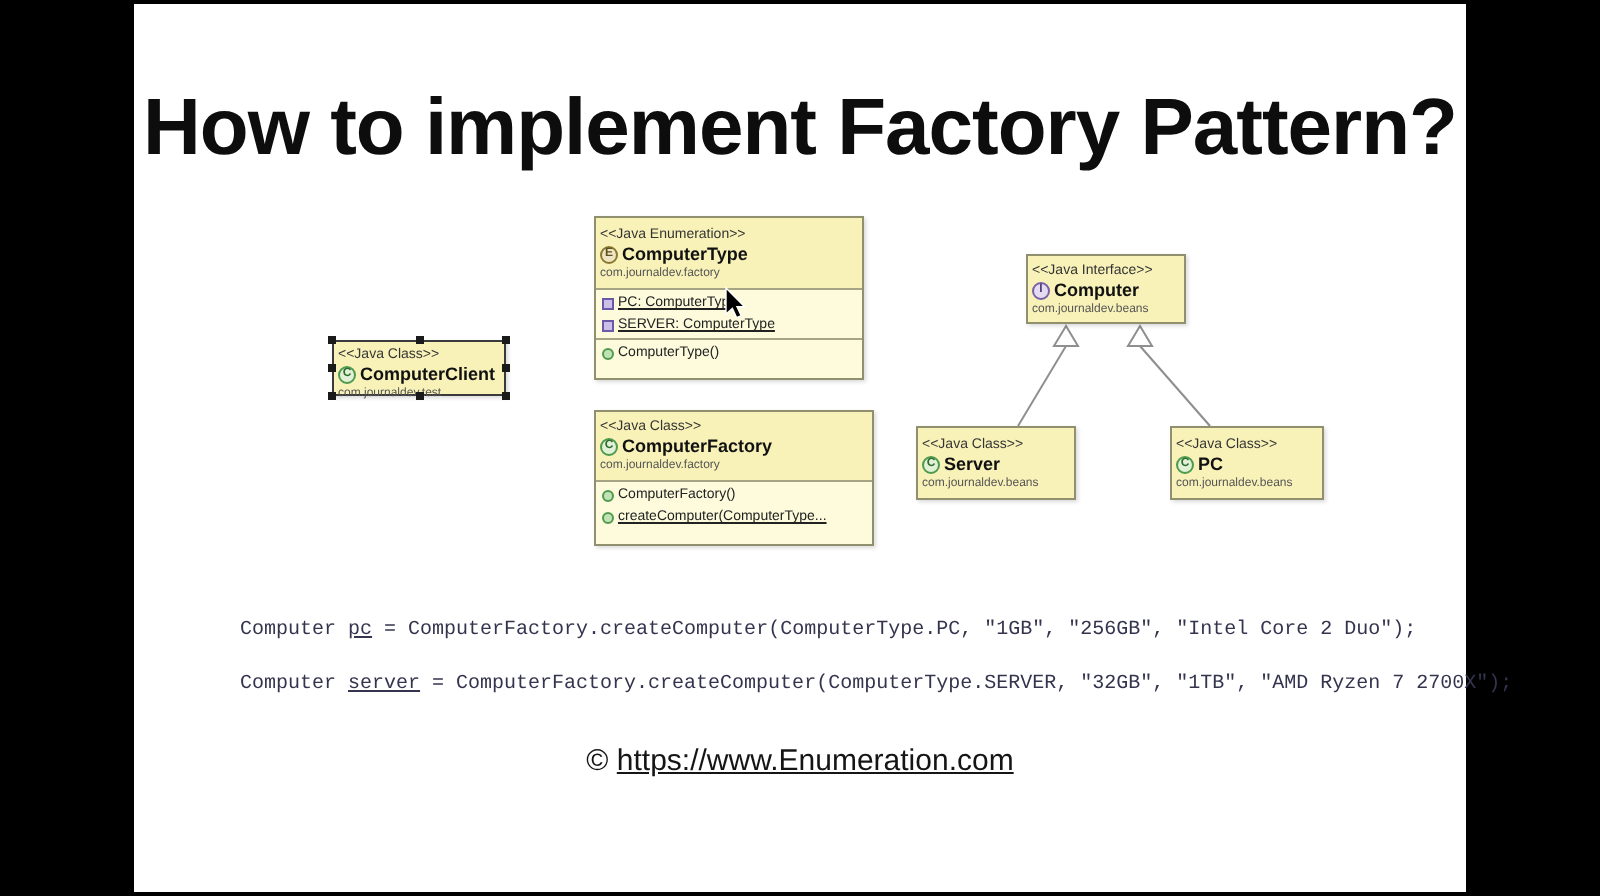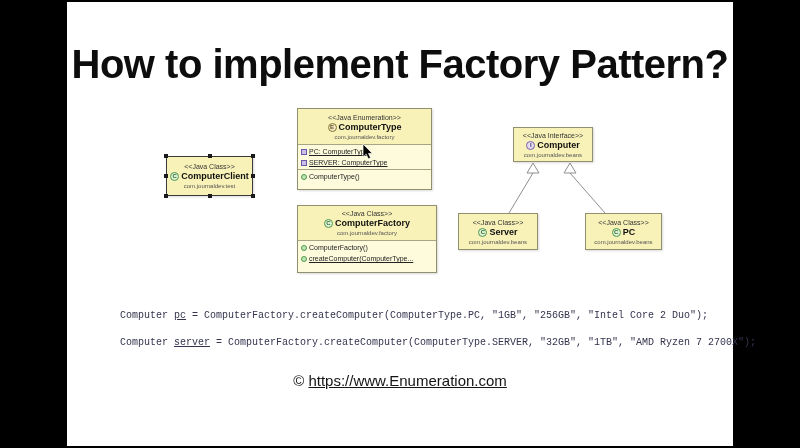--- a/index.html
+++ b/index.html
@@ -9,21 +9,21 @@
   .slide { position:absolute; left:67px; top:2px; width:666px; height:444px; background:#ffffff; }
 
   .title { position:absolute; left:67px; top:42px; width:666px; text-align:center;
            font-size:40px; font-weight:700; color:#0d0d0d; letter-spacing:-0.5px; }
 
   
   .node { position:absolute; background:#f8f2b8; border:1px solid #90906e;
           display:flex; flex-direction:column; font-family:"Liberation Sans", sans-serif;
           box-shadow:1px 1px 2px rgba(0,0,0,0.15); }
   .node.sel { border:1px solid #3a3a3a; }
-  .hdr { display:flex; flex-direction:column; align-items:center; justify-content:center;
+  .hdr { display:flex; flex-direction:column; align-items:flex-start; justify-content:center;
          padding:2px 2px; flex:0 0 auto; }
   .hdr.solo { flex:1 1 auto; }
   .stereo { font-size:7px; color:#333; line-height:9px; white-space:nowrap; }
   .nrow { display:flex; align-items:center; justify-content:center; line-height:11px; }
   .nm { font-size:9px; font-weight:700; color:#111; white-space:nowrap; }
   .pkg { font-size:6px; color:#555; line-height:8px; white-space:nowrap; }
   .sec { border-top:1px solid #a5a584; background:#fdfbdc; padding:1px 0; }
   .mem { display:flex; align-items:center; height:11px; padding-left:3px;
          font-size:7px; color:#222; white-space:nowrap; }
   .mem .txt.static { text-decoration:underline; }
@@ -65,21 +65,21 @@
 
   <div class="title">How to implement Factory Pattern?</div>
 
   <svg class="connectors">
     <line x1="533" y1="173" x2="509" y2="213" stroke="#8f8f8f" stroke-width="1"></line>
     <polygon points="533,163 527,173 539,173" fill="#ffffff" stroke="#8f8f8f" stroke-width="1"></polygon>
     <line x1="570" y1="173" x2="605" y2="213" stroke="#8f8f8f" stroke-width="1"></line>
     <polygon points="570,163 564,173 576,173" fill="#ffffff" stroke="#8f8f8f" stroke-width="1"></polygon>
   </svg>
 
-  <div class="node sel" style="left:166px;top:156px;width:87px;height:40px">
+  <div class="node sel" style="left:166px;top:170px;width:87px;height:28px">
     <div class="hdr solo">
       <div class="stereo">&lt;&lt;Java Class&gt;&gt;</div>
       <div class="nrow">
         <span class="ic ic-class">C</span>
         <span class="nm">ComputerClient</span>
       </div>
       <div class="pkg">com.journaldev.test</div>
     </div>
     <i class="h h-tl"></i>
     <i class="h h-tc"></i>

